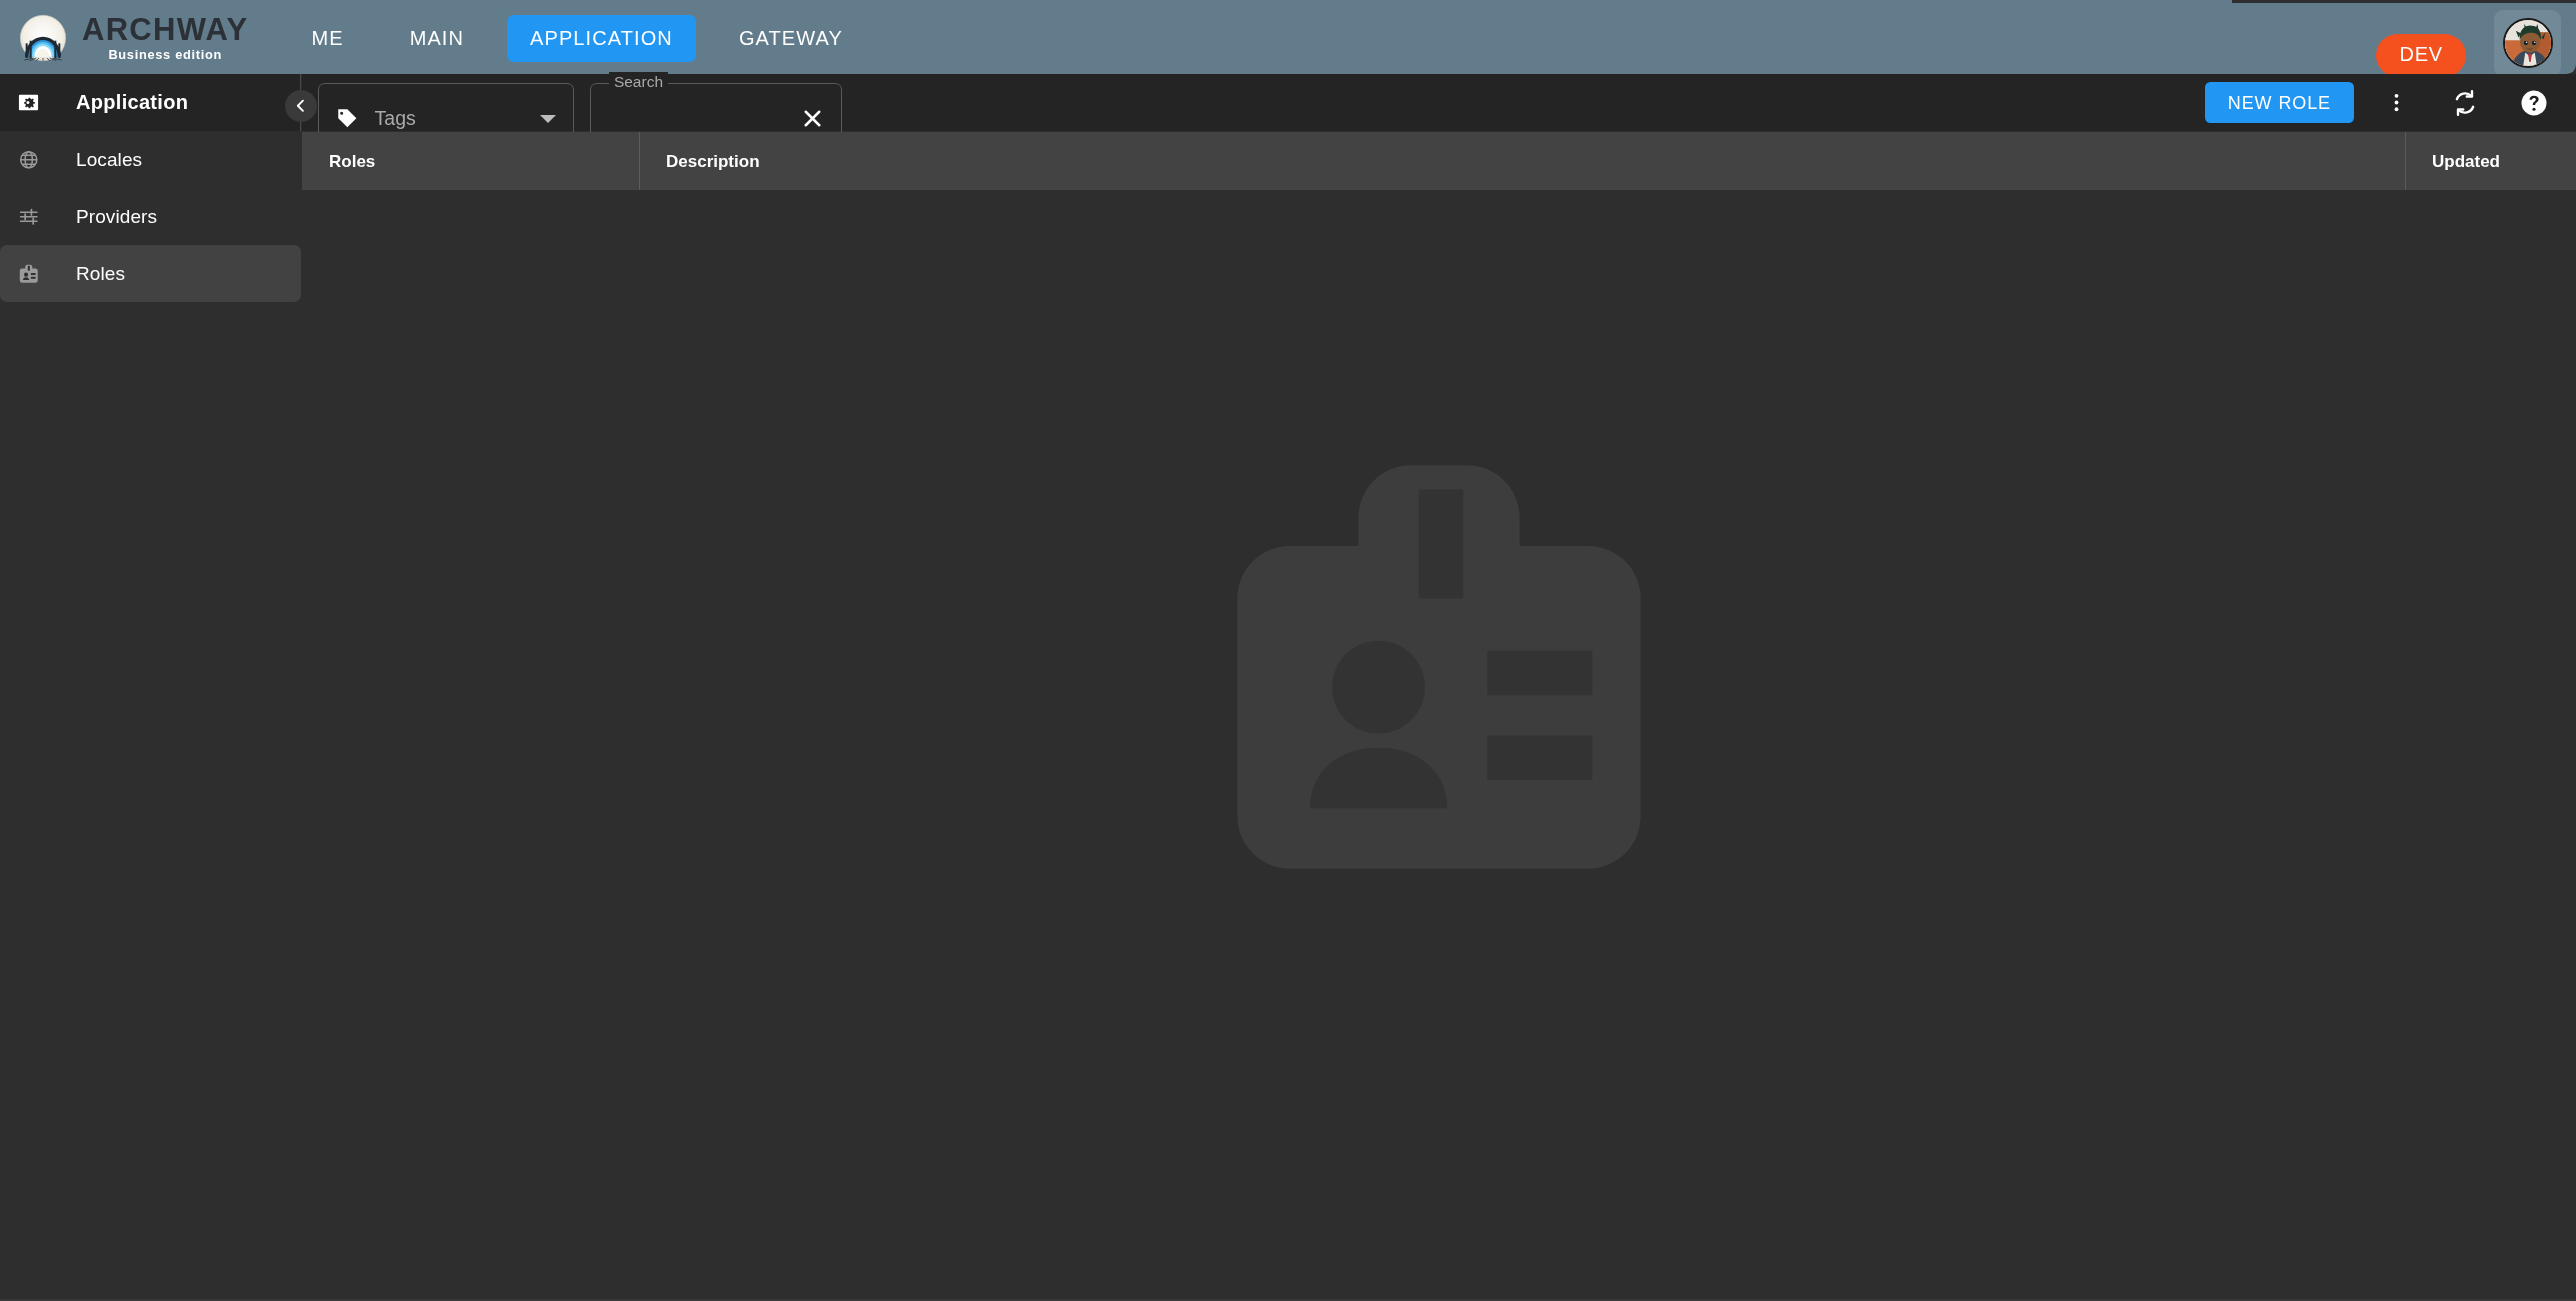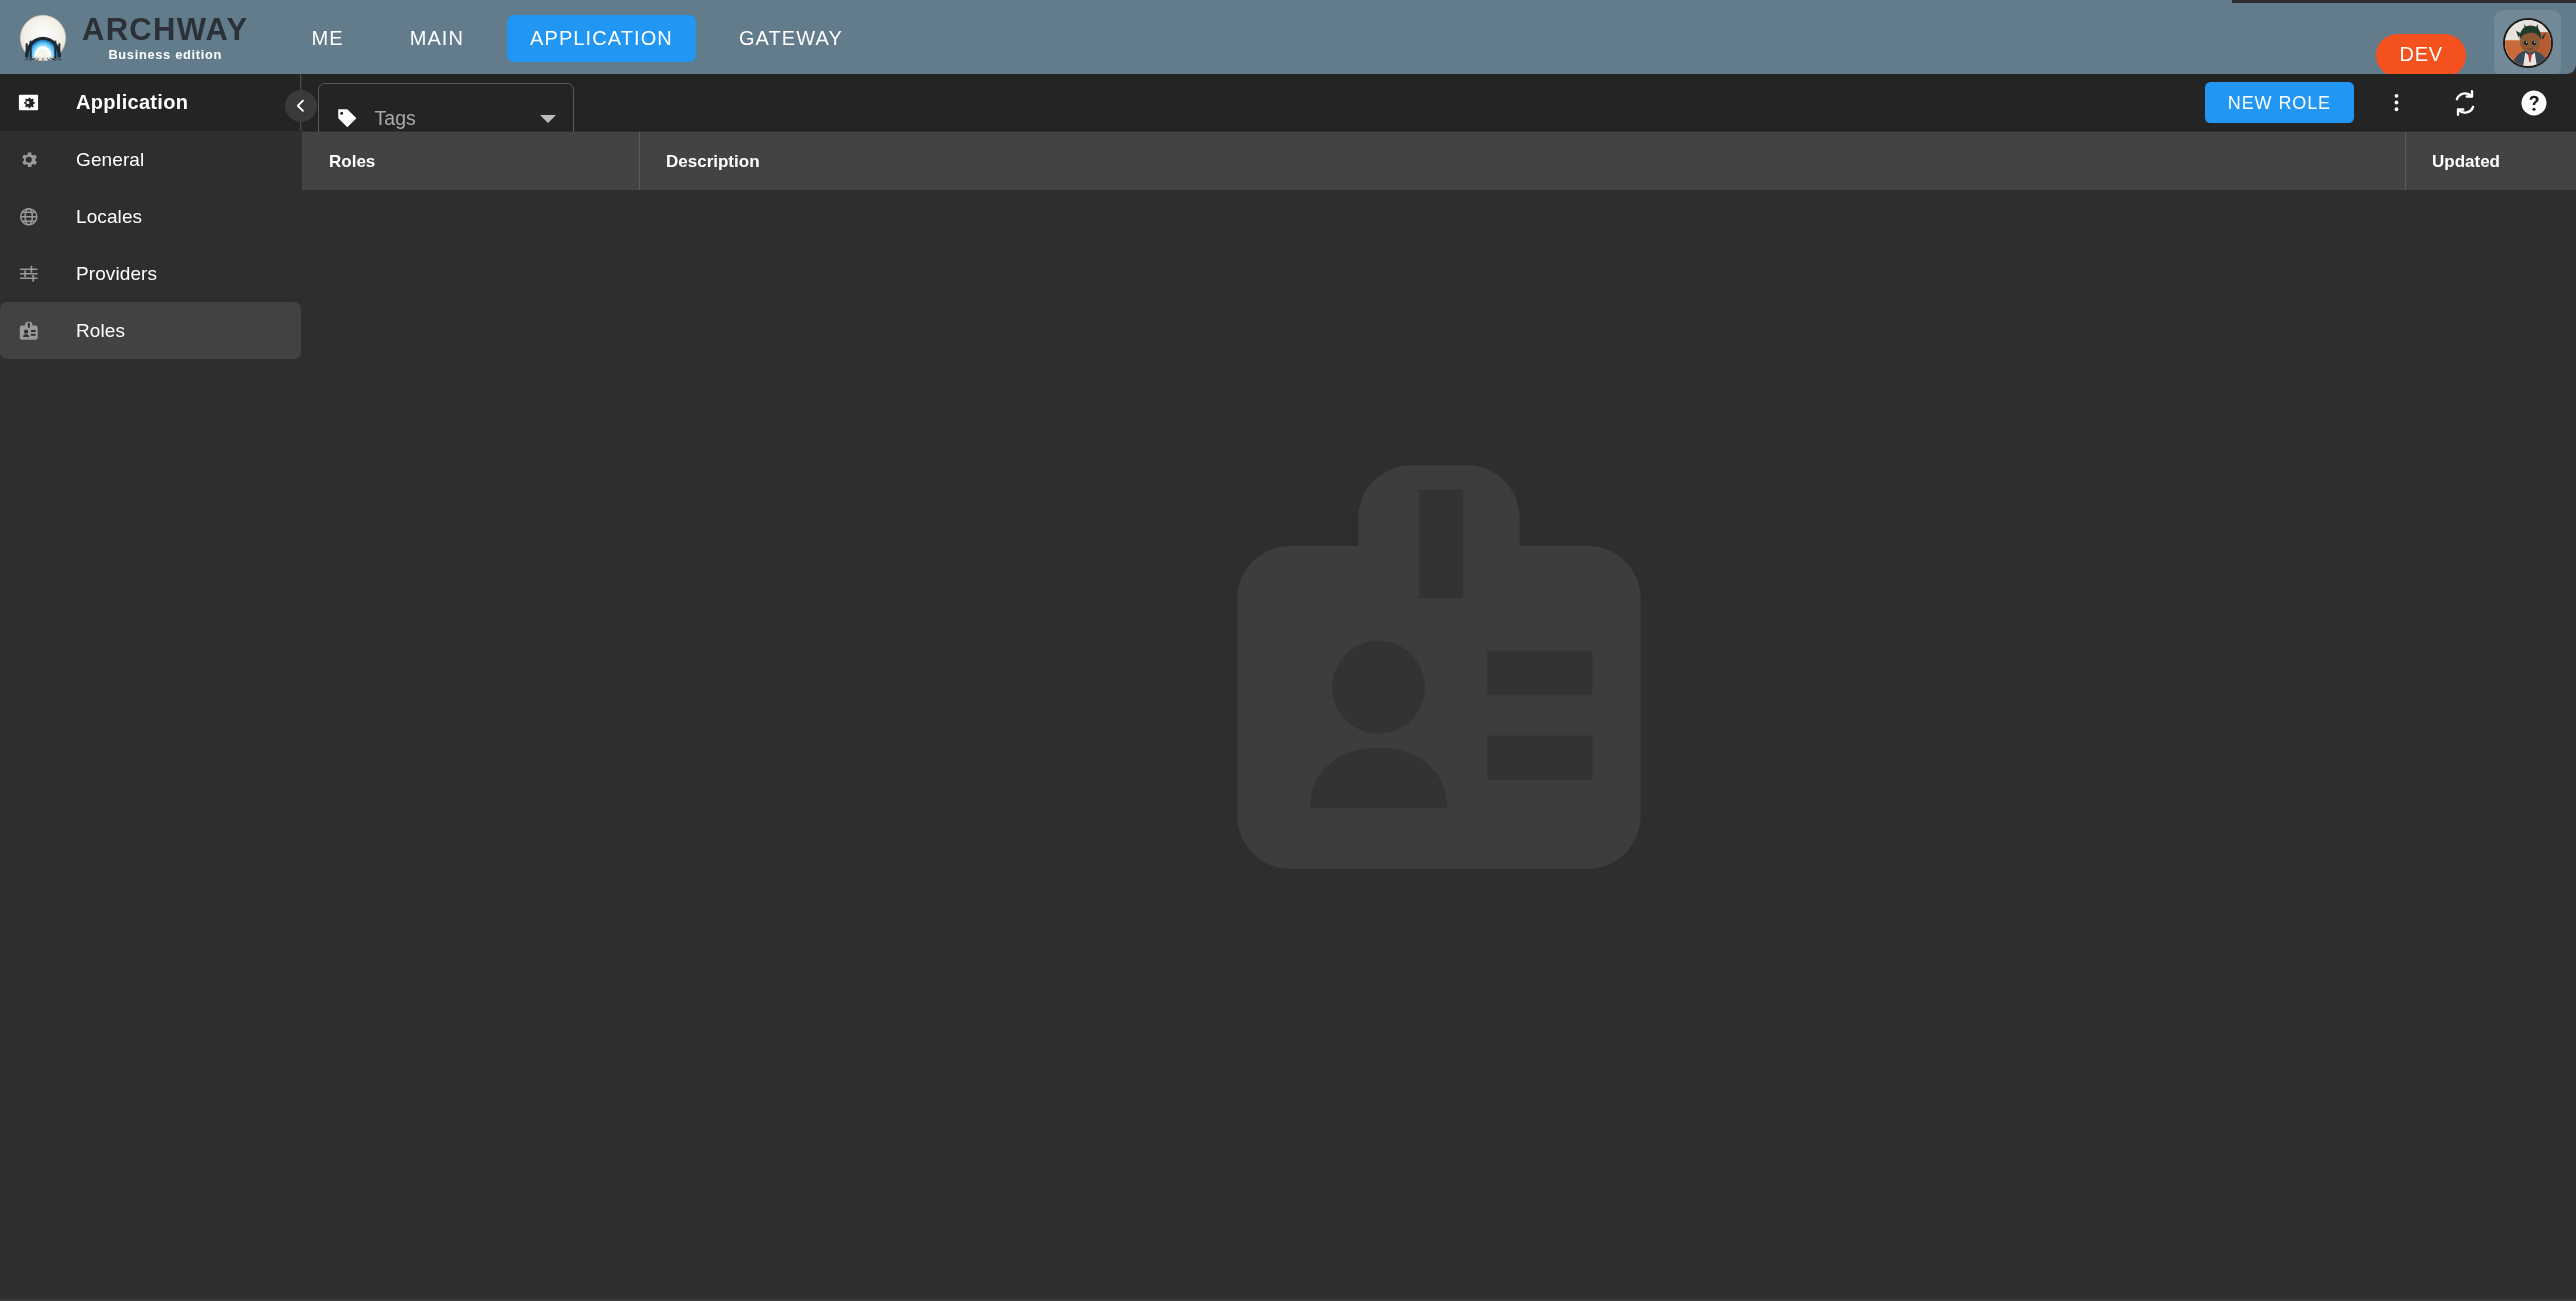--- a/index.html
+++ b/index.html
@@ -270,28 +270,20 @@
     </div>
     <div id="sidebar-header-title">Application</div>
     <div id="sidebar-divider"></div>
     <div id="collapse-btn">
       <svg width="17.5" height="17.5" viewBox="0 0 24 24" fill="none" stroke="#ffffff" stroke-width="2.6" stroke-linecap="round" stroke-linejoin="round">
         <polyline points="15 5 8 12 15 19"></polyline>
       </svg>
     </div>
   </div>
 
-  <div class="side-item">
-    <span class="side-icon">
-      <svg width="21.5" height="21.5" viewBox="0 0 24 24" fill="#9a9a9a">
-        <path d="M19.1 12.9c0-.3.1-.6.1-.9s0-.6-.1-.9l2-1.6-1.9-3.3-2.4 1a7 7 0 0 0-1.6-.9l-.4-2.5h-3.8l-.4 2.5c-.6.2-1.1.5-1.6.9l-2.4-1L4.8 9.5l2 1.6c0 .3-.1.6-.1.9s0 .6.1.9l-2 1.6 1.9 3.3 2.4-1c.5.4 1 .7 1.6.9l.4 2.5h3.8l.4-2.5c.6-.2 1.1-.5 1.6-.9l2.4 1 1.9-3.3-2.1-1.6zM12 15.4A3.4 3.4 0 1 1 15.4 12 3.4 3.4 0 0 1 12 15.4z"></path>
-      </svg>
-    </span>
-    <span class="side-label">General</span>
-  </div>
 
 
   <div class="side-item">
     <span class="side-icon">
       <svg width="21.5" height="21.5" viewBox="0 0 24 24" fill="none" stroke="#9a9a9a" stroke-width="1.7">
         <circle cx="12" cy="12" r="9"></circle>
         <ellipse cx="12" cy="12" rx="4" ry="9"></ellipse>
         <line x1="3" y1="12" x2="21" y2="12"></line>
         <line x1="4.4" y1="7" x2="19.6" y2="7"></line>
         <line x1="4.4" y1="17" x2="19.6" y2="17"></line>
@@ -337,20 +329,30 @@
   <div id="tags-field">
     <span id="tags-icon">
       <svg width="25.6" height="25.6" viewBox="0 0 24 24" fill="#ffffff">
         <path d="M21 11.5 12.5 3H4v8.5L12.5 20 21 11.5zM7.2 8.2a1.45 1.45 0 1 1 0-2.9 1.45 1.45 0 0 1 0 2.9z"></path>
       </svg>
     </span>
     <span id="tags-label">Tags</span>
     <span id="tags-caret"></span>
   </div>
 
+  <div id="search-field">
+    <span id="search-legend">Search</span>
+    <input id="search-input" type="text" placeholder="" style="">
+    <span id="search-clear">
+      <svg width="27" height="27" viewBox="0 0 24 24" fill="none" stroke="#ffffff" stroke-width="2.2" stroke-linecap="round">
+        <line x1="6" y1="6" x2="18" y2="18"></line>
+        <line x1="18" y1="6" x2="6" y2="18"></line>
+      </svg>
+    </span>
+  </div>
 
   <div id="toolbar-right">
     <button id="new-role-btn">NEW ROLE</button>
 
     <span class="tool-icon-btn">
       <svg width="23" height="23" viewBox="0 0 24 24" fill="#ffffff">
         <circle cx="12" cy="5" r="2"></circle>
         <circle cx="12" cy="12" r="2"></circle>
         <circle cx="12" cy="19" r="2"></circle>
       </svg>

